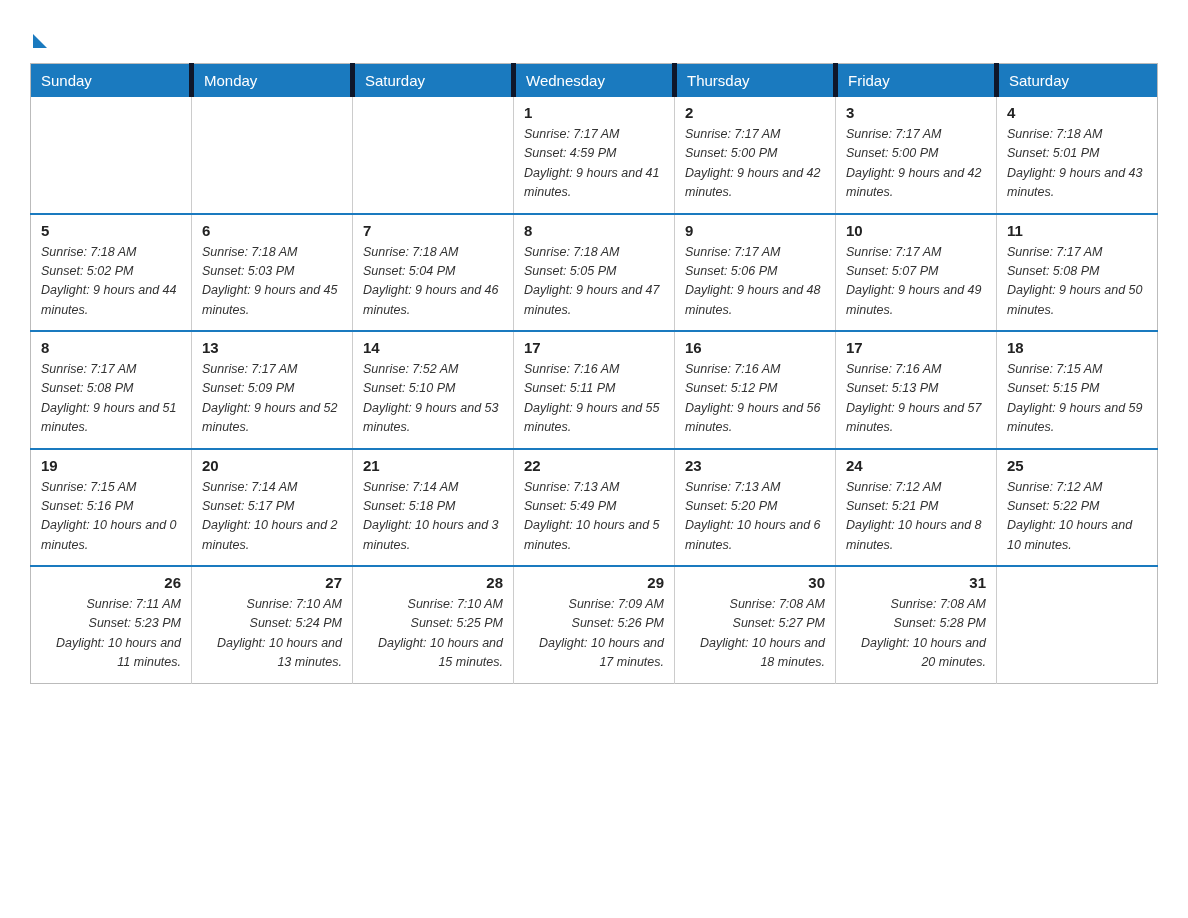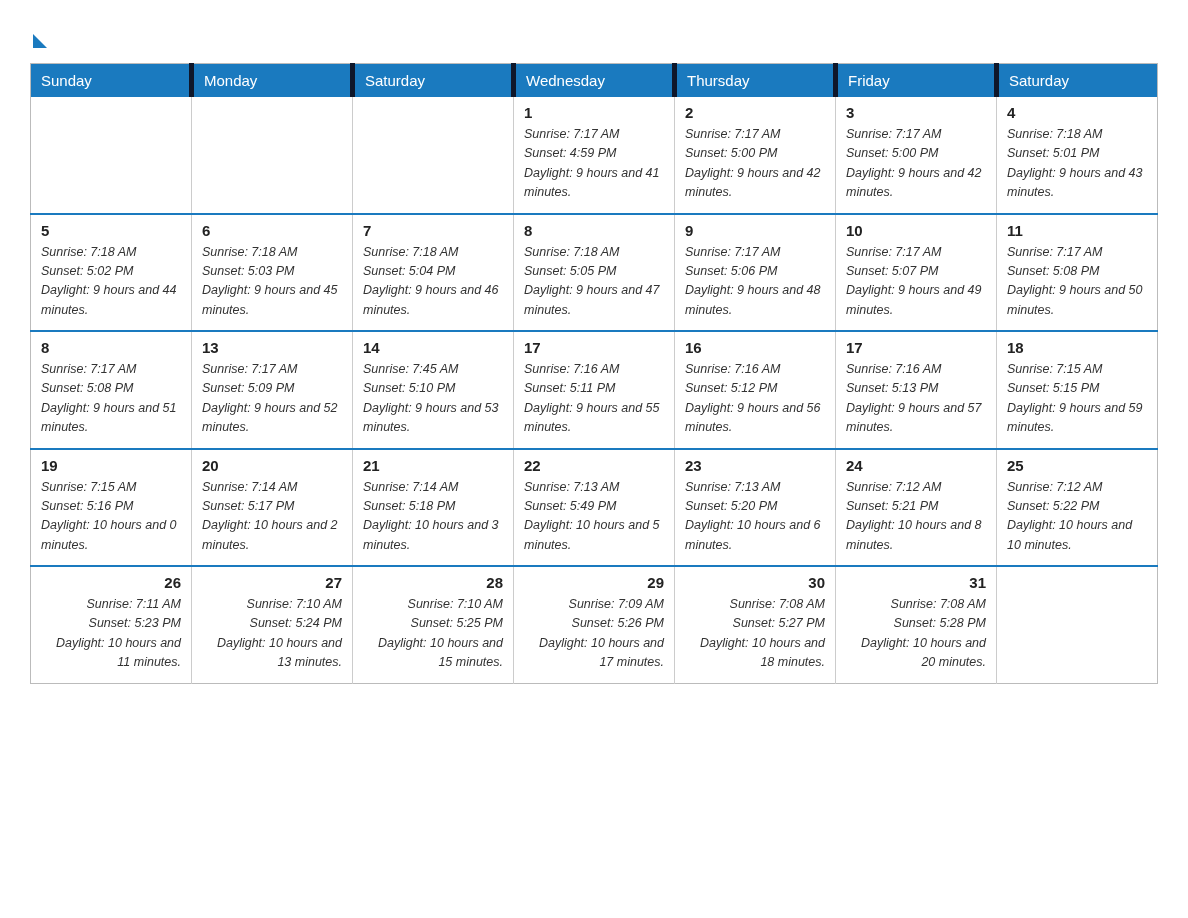--- a/index.html
+++ b/index.html
@@ -237,21 +237,21 @@
         </td>
         <td>
           <span class="day-number">13</span>
           <div class="day-info">Sunrise: 7:17 AM
 Sunset: 5:09 PM
 Daylight: 9 hours
 and 52 minutes.</div>
         </td>
         <td>
           <span class="day-number">14</span>
-          <div class="day-info">Sunrise: 7:45 AM
+          <div class="day-info">Sunrise: 7:52 AM
 Sunset: 5:10 PM
 Daylight: 9 hours
 and 53 minutes.</div>
         </td>
         <td>
           <span class="day-number">17</span>
           <div class="day-info">Sunrise: 7:16 AM
 Sunset: 5:11 PM
 Daylight: 9 hours
 and 55 minutes.</div>

